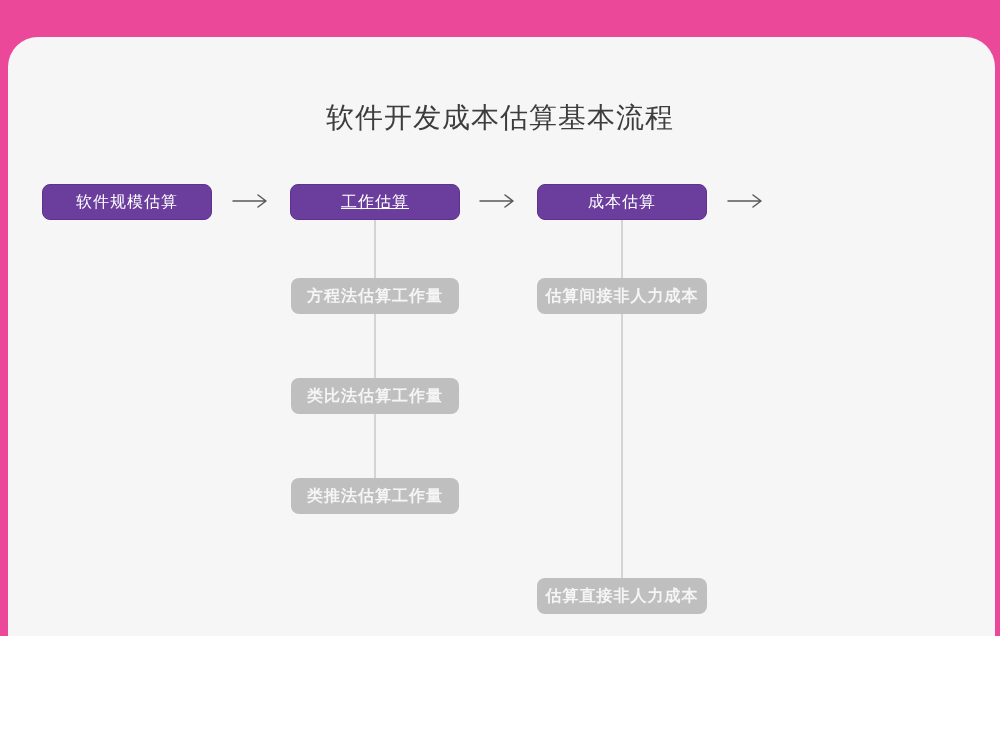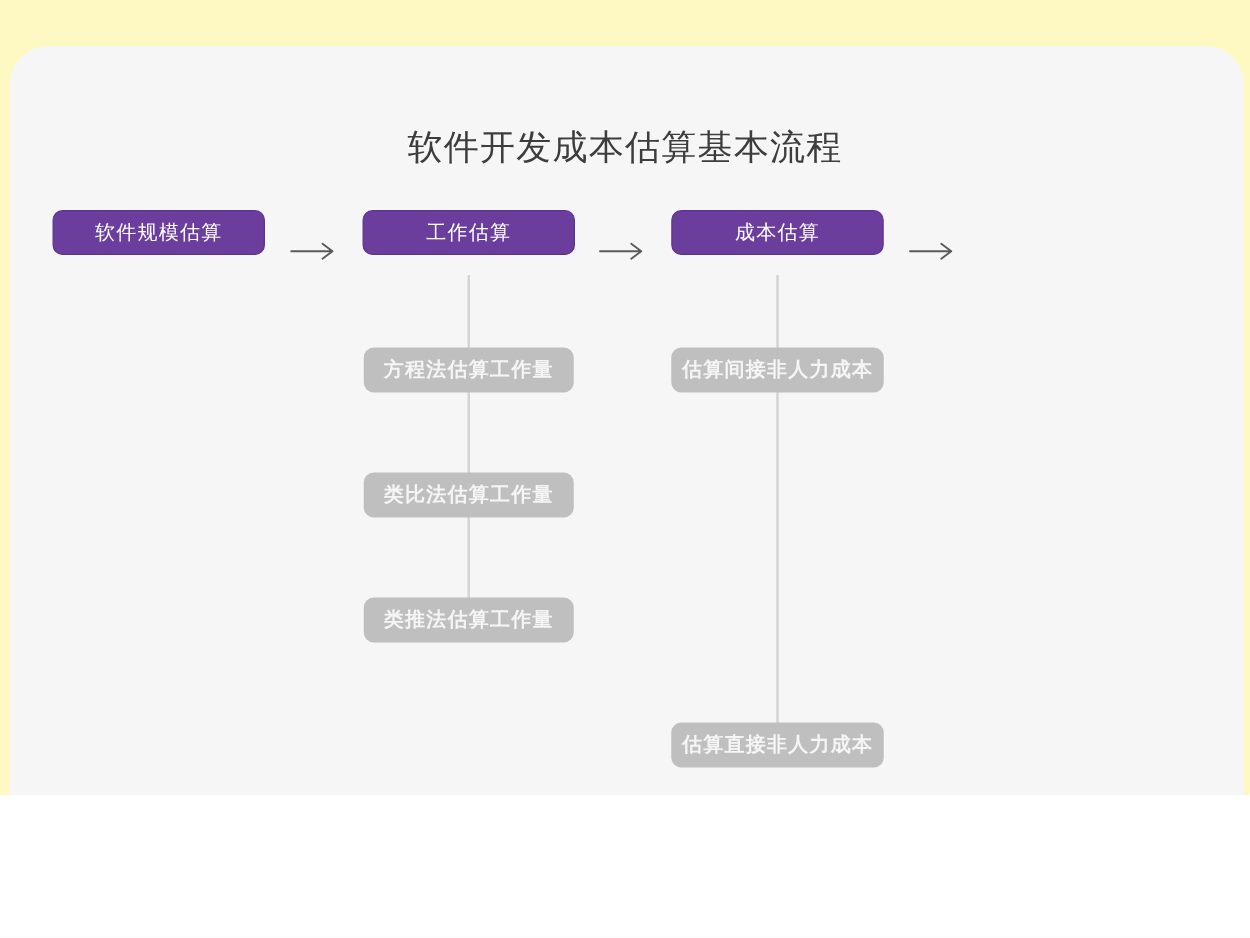--- a/index.html
+++ b/index.html
@@ -5,21 +5,21 @@
   html, body {
     margin: 0;
     padding: 0;
     background: #ffffff;
     font-family: "Liberation Sans", "DejaVu Sans", sans-serif;
   }
   .stage {
     position: relative;
     width: 1000px;
     height: 636px;
-    background: #fef9c3;
+    background: #ec4899;
     overflow: hidden;
   }
   .card {
     position: absolute;
     left: 8px;
     top: 37px;
     width: 987px;
     height: 675px;
     background: #f6f6f7;
     border-radius: 30px;
@@ -30,35 +30,35 @@
     top: 99px;
     width: 100%;
     text-align: center;
     font-size: 28px;
     font-weight: 500;
     letter-spacing: 1px;
     color: #3d3d3d;
   }
   .main-node {
     position: absolute;
-    top: 168px;
+    top: 184px;
     height: 36px;
     background: #6b3e9d;
     border: 1px solid #5e3390;
     border-radius: 8px;
     box-sizing: border-box;
     color: #ffffff;
     font-size: 16px;
     letter-spacing: 1px;
     display: flex;
     align-items: center;
     justify-content: center;
   }
   .main-node.n1 { left: 42px;  width: 170px; }
-  .main-node.n2 { left: 290px; width: 170px; }
+  .main-node.n2 { left: 290px; width: 170px; text-decoration: underline; }
   .main-node.n3 { left: 537px; width: 170px; }
   .main-node.n4 { left: 785px; width: 171px; }
 
   .arrow {
     position: absolute;
     top: 193px;
     width: 38px;
     height: 16px;
   }
   .arrow.a1 { left: 232px; }

